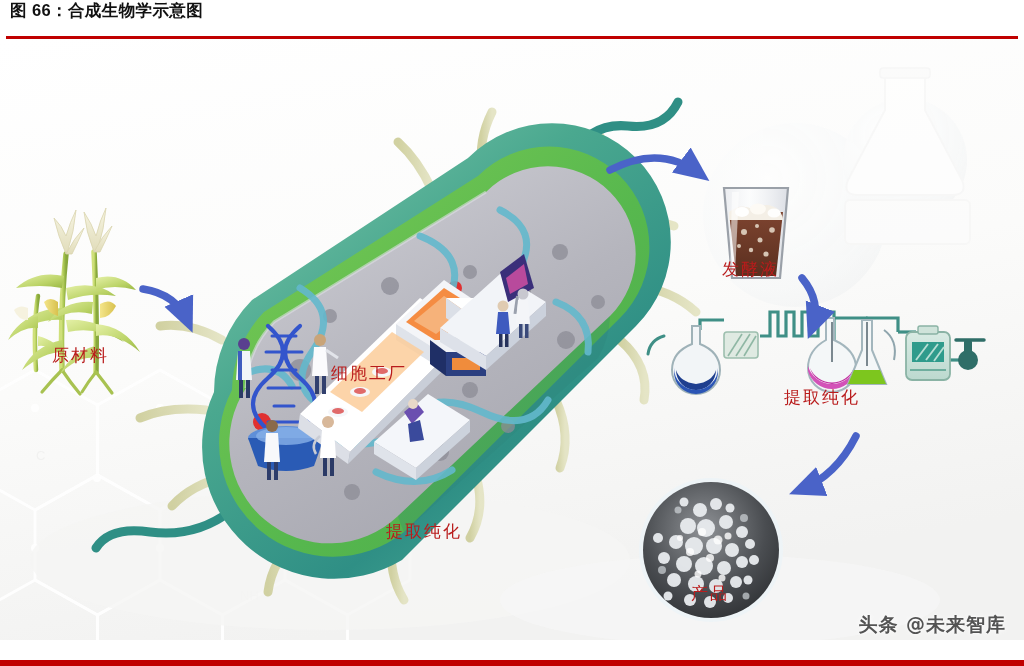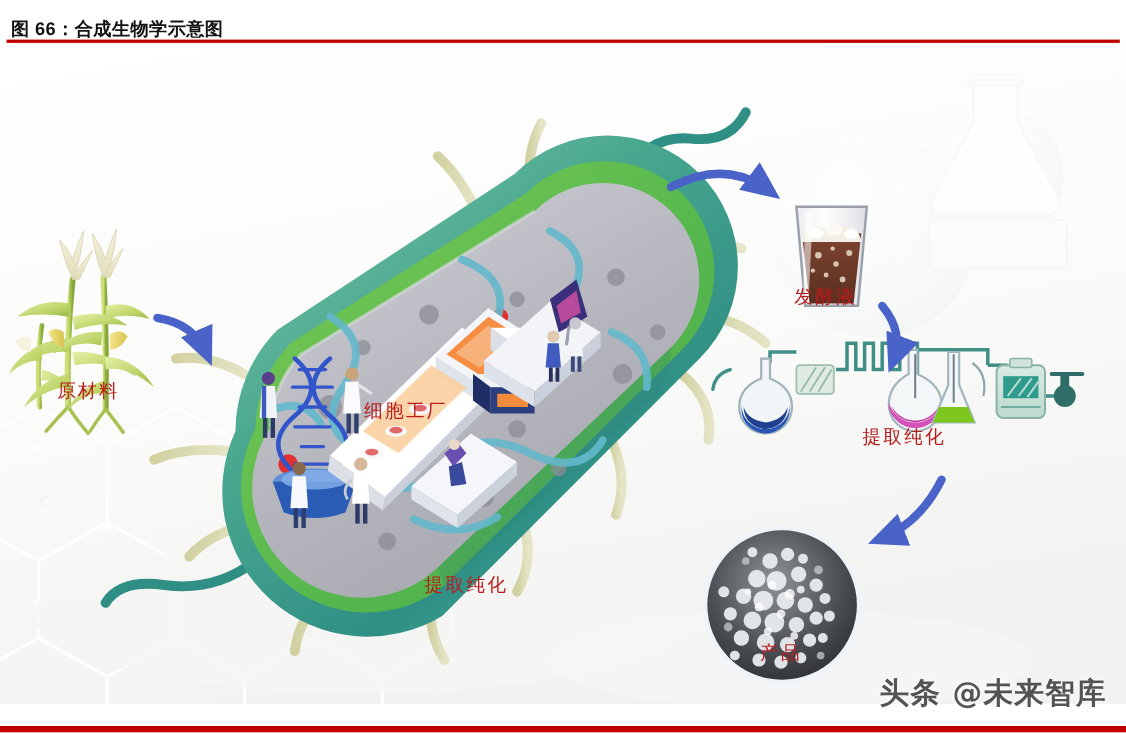--- a/index.html
+++ b/index.html
@@ -18,21 +18,21 @@
 
   
   #figure-header {
     position: absolute;
     left: 0; top: 0;
     width: 1024px;
     height: 38px;
     box-sizing: border-box;
     padding-left: 10px;
     display: flex;
-    align-items: flex-end;
+    align-items: flex-start;
   }
   #figure-title {
     font-size: 16.5px;
     font-weight: bold;
     color: #111111;
     letter-spacing: 0.4px;
     white-space: nowrap;
   }
   #title-rule {
     position: absolute;
@@ -80,21 +80,21 @@
     position: absolute;
     left: 0; top: 660px;
     width: 1024px;
     height: 6px;
     background: #c00000;
   }
   #watermark {
     position: absolute;
     right: 18px;
     top: 612px;
-    font-size: 27px;
+    font-size: 19px;
     font-weight: bold;
     color: #3a3a3a;
     letter-spacing: 1px;
     font-family: "DejaVu Sans", "Liberation Sans", sans-serif;
     opacity: 0.86;
     white-space: nowrap;
     text-shadow: 0 0 2px #ffffff, 0 0 4px #ffffff;
   }
 </style>
 </head>

